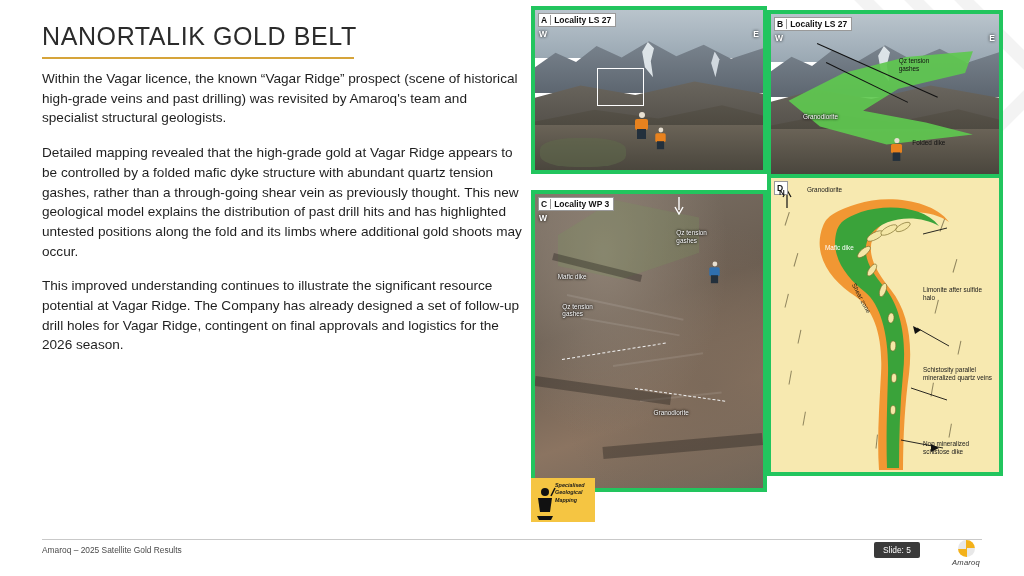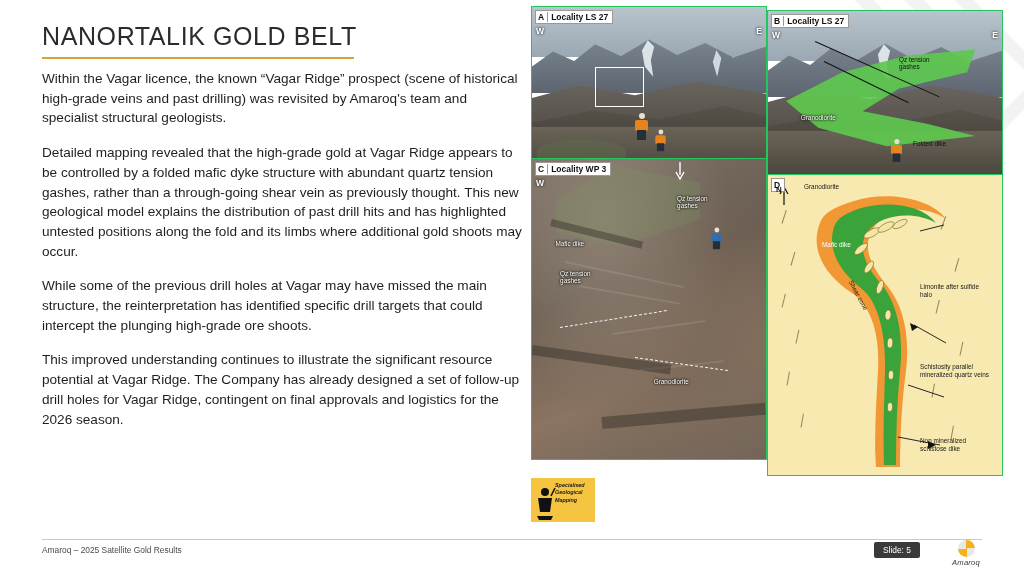--- a/index.html
+++ b/index.html
@@ -69,26 +69,26 @@
     height: 525px;
   }
   .photo-grid {
     position: relative;
     width: 472px;
     height: 470px;
   }
   .pane {
     position: absolute;
     overflow: hidden;
-    border: 1px solid #22c55e;
+    border: 4px solid #22c55e;
     box-sizing: border-box;
   }
   .pane-a { left: 0;   top: 0;   width: 236px; height: 168px; }
   .pane-b { left: 236px; top: 4px; width: 236px; height: 168px; }
-  .pane-c { left: 0;   top: 152px; width: 236px; height: 302px; }
+  .pane-c { left: 0;   top: 184px; width: 236px; height: 302px; }
   .pane-d { left: 236px; top: 168px; width: 236px; height: 302px; background: #f5e6a8; }
 
   .pane-label {
     position: absolute;
     left: 3px;
     top: 3px;
     background: #ffffff;
     color: #111;
     font-size: 8.5px;
     font-weight: 700;
@@ -345,21 +345,20 @@
     <path d="M220 -20 L320 80 L220 180"></path>
   </g>
 </svg>
 
 <div class="left-col">
   <h1 class="slide-title">NANORTALIK GOLD BELT</h1>
   <div class="title-rule"></div>
 
   <p class="body-p">Within the Vagar licence, the known “Vagar Ridge” prospect (scene of historical high-grade veins and past drilling) was revisited by Amaroq's team and specialist structural geologists.</p>
   <p class="body-p">Detailed mapping revealed that the high-grade gold at Vagar Ridge appears to be controlled by a folded mafic dyke structure with abundant quartz tension gashes, rather than a through-going shear vein as previously thought. This new geological model explains the distribution of past drill hits and has highlighted untested positions along the fold and its limbs where additional gold shoots may occur.</p>
-  <p class="body-p">While some of the previous drill holes at Vagar may have missed the main structure, the reinterpretation has identified specific drill targets that could intercept the plunging high-grade ore shoots.</p>
   <p class="body-p">This improved understanding continues to illustrate the significant resource potential at Vagar Ridge. The Company has already designed a set of follow-up drill holes for Vagar Ridge, contingent on final approvals and logistics for the 2026 season.</p>
 </div>
 
 <div class="figure-wrap">
   <div class="photo-grid">
 
     <div class="pane pane-a">
       <div class="scene">
         <div class="sky"></div>
         <div class="ridge-far"></div>

